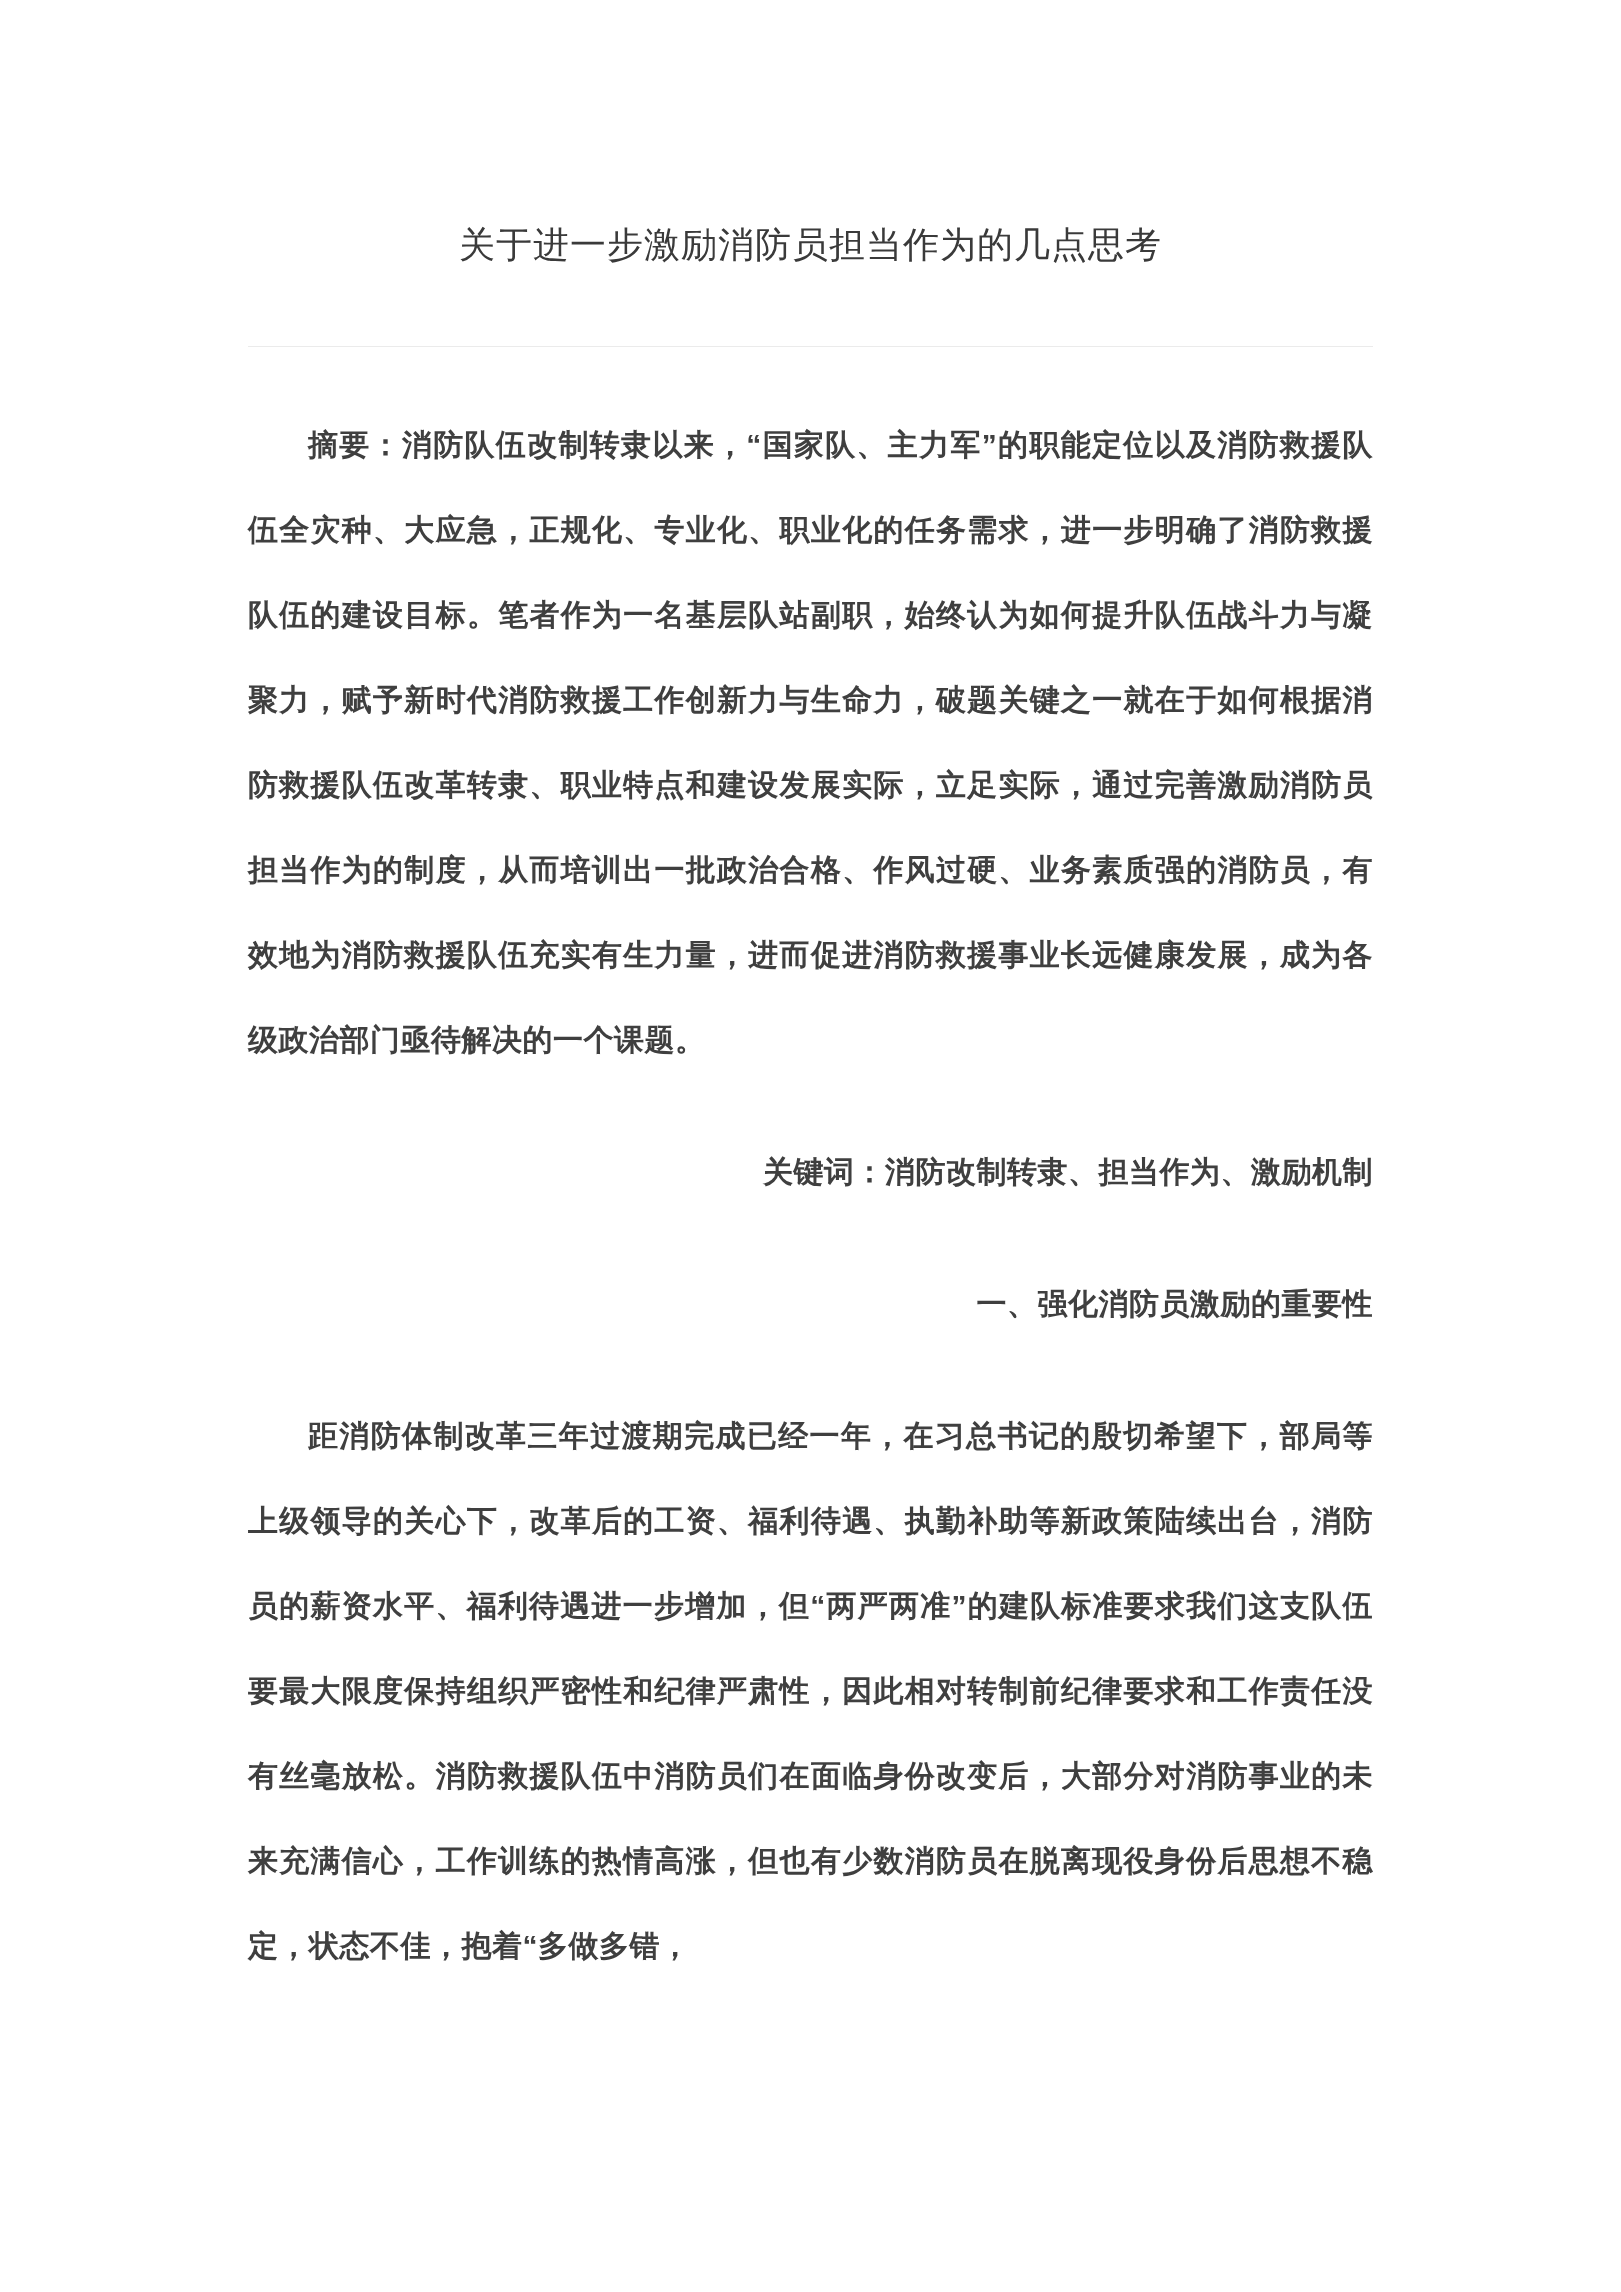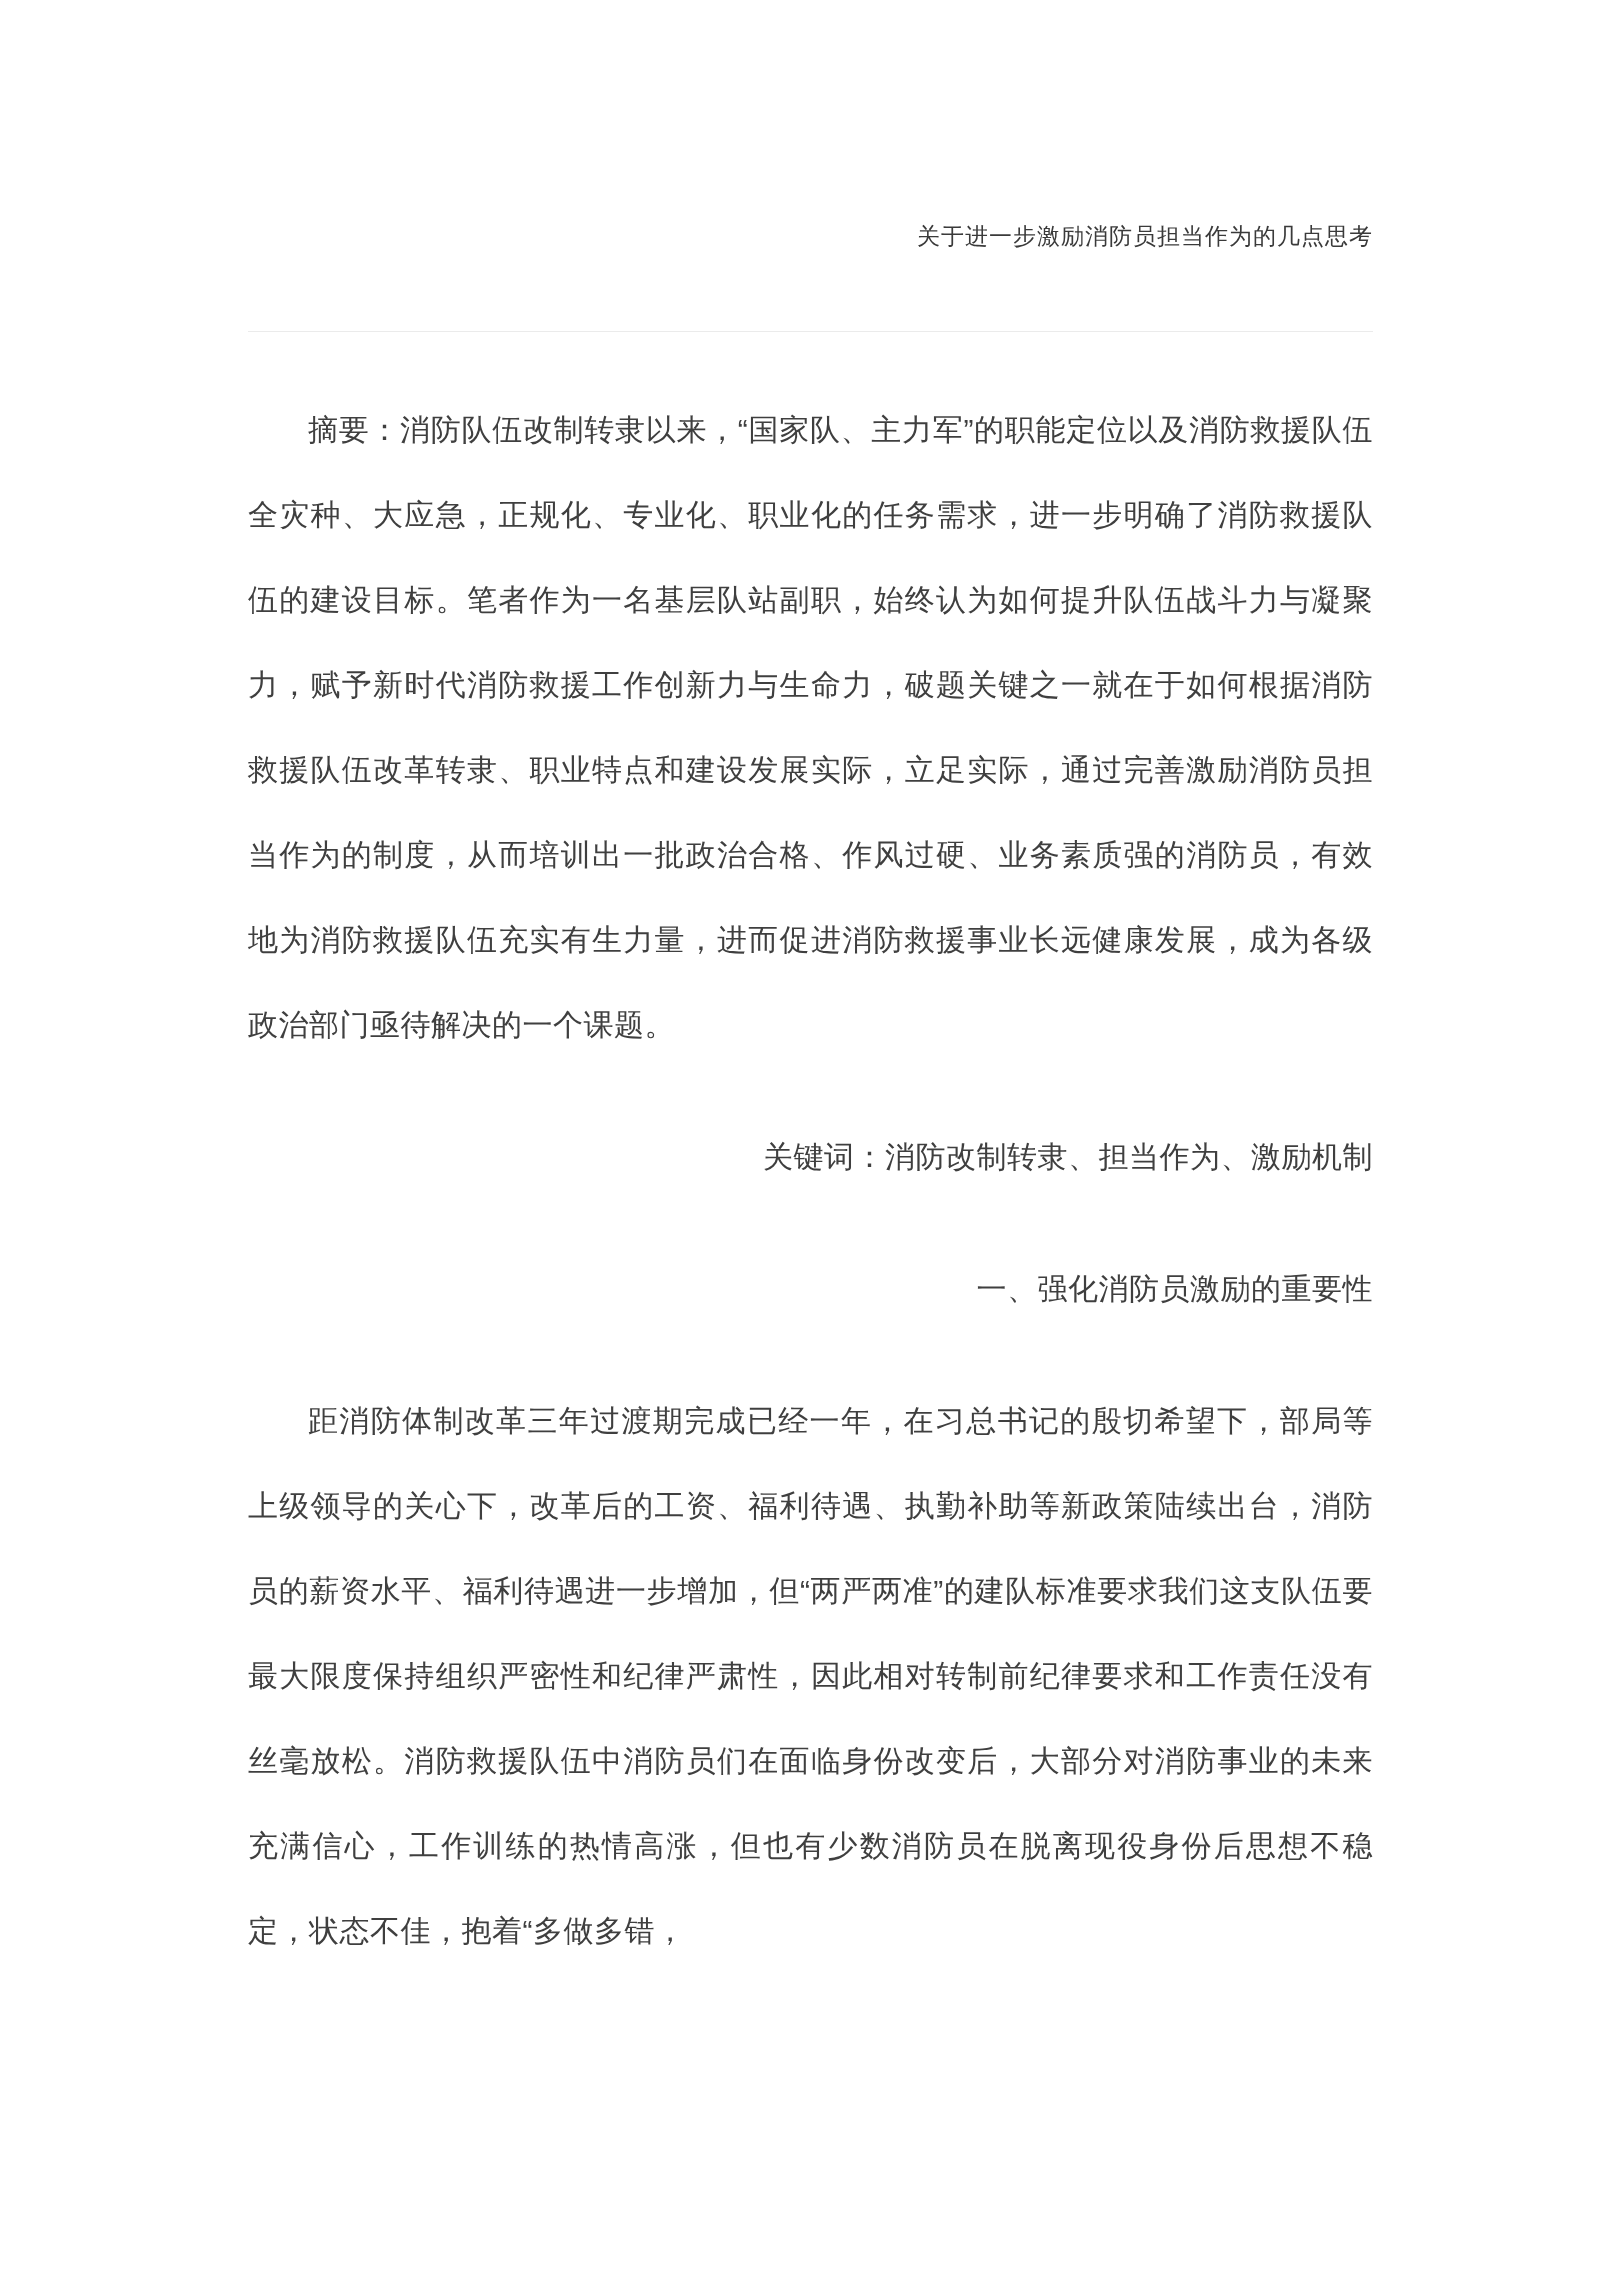--- a/index.html
+++ b/index.html
@@ -14,40 +14,40 @@
     margin: 0 auto;
     background: #ffffff;
     box-sizing: border-box;
     padding: 223px 248px 0 248px;
     font-family: "Liberation Sans", "DejaVu Sans", sans-serif;
     color: #3f3f3f;
     overflow: hidden;
   }
   .doc-title {
     margin: 0;
-    text-align: right;
-    font-size: 23px;
+    text-align: center;
+    font-size: 36px;
     font-weight: 400;
     color: #3a3a3a;
     letter-spacing: 1px;
     line-height: 1.2;
   }
   .title-divider {
     border: none;
     border-top: 1px solid #ebebeb;
     margin: 80px 0 0 0;
     height: 0;
   }
   .doc-body {
     margin-top: 55px;
   }
   .para {
     margin: 0 0 47px 0;
     font-size: 30px;
-    font-weight: 400;
+    font-weight: 700;
     line-height: 85px;
     color: #3f3f3f;
     text-indent: 2em;
     text-align: justify;
     letter-spacing: 0.5px;
     word-break: break-all;
   }
   .para.single-line {
     text-align: right;
   }

